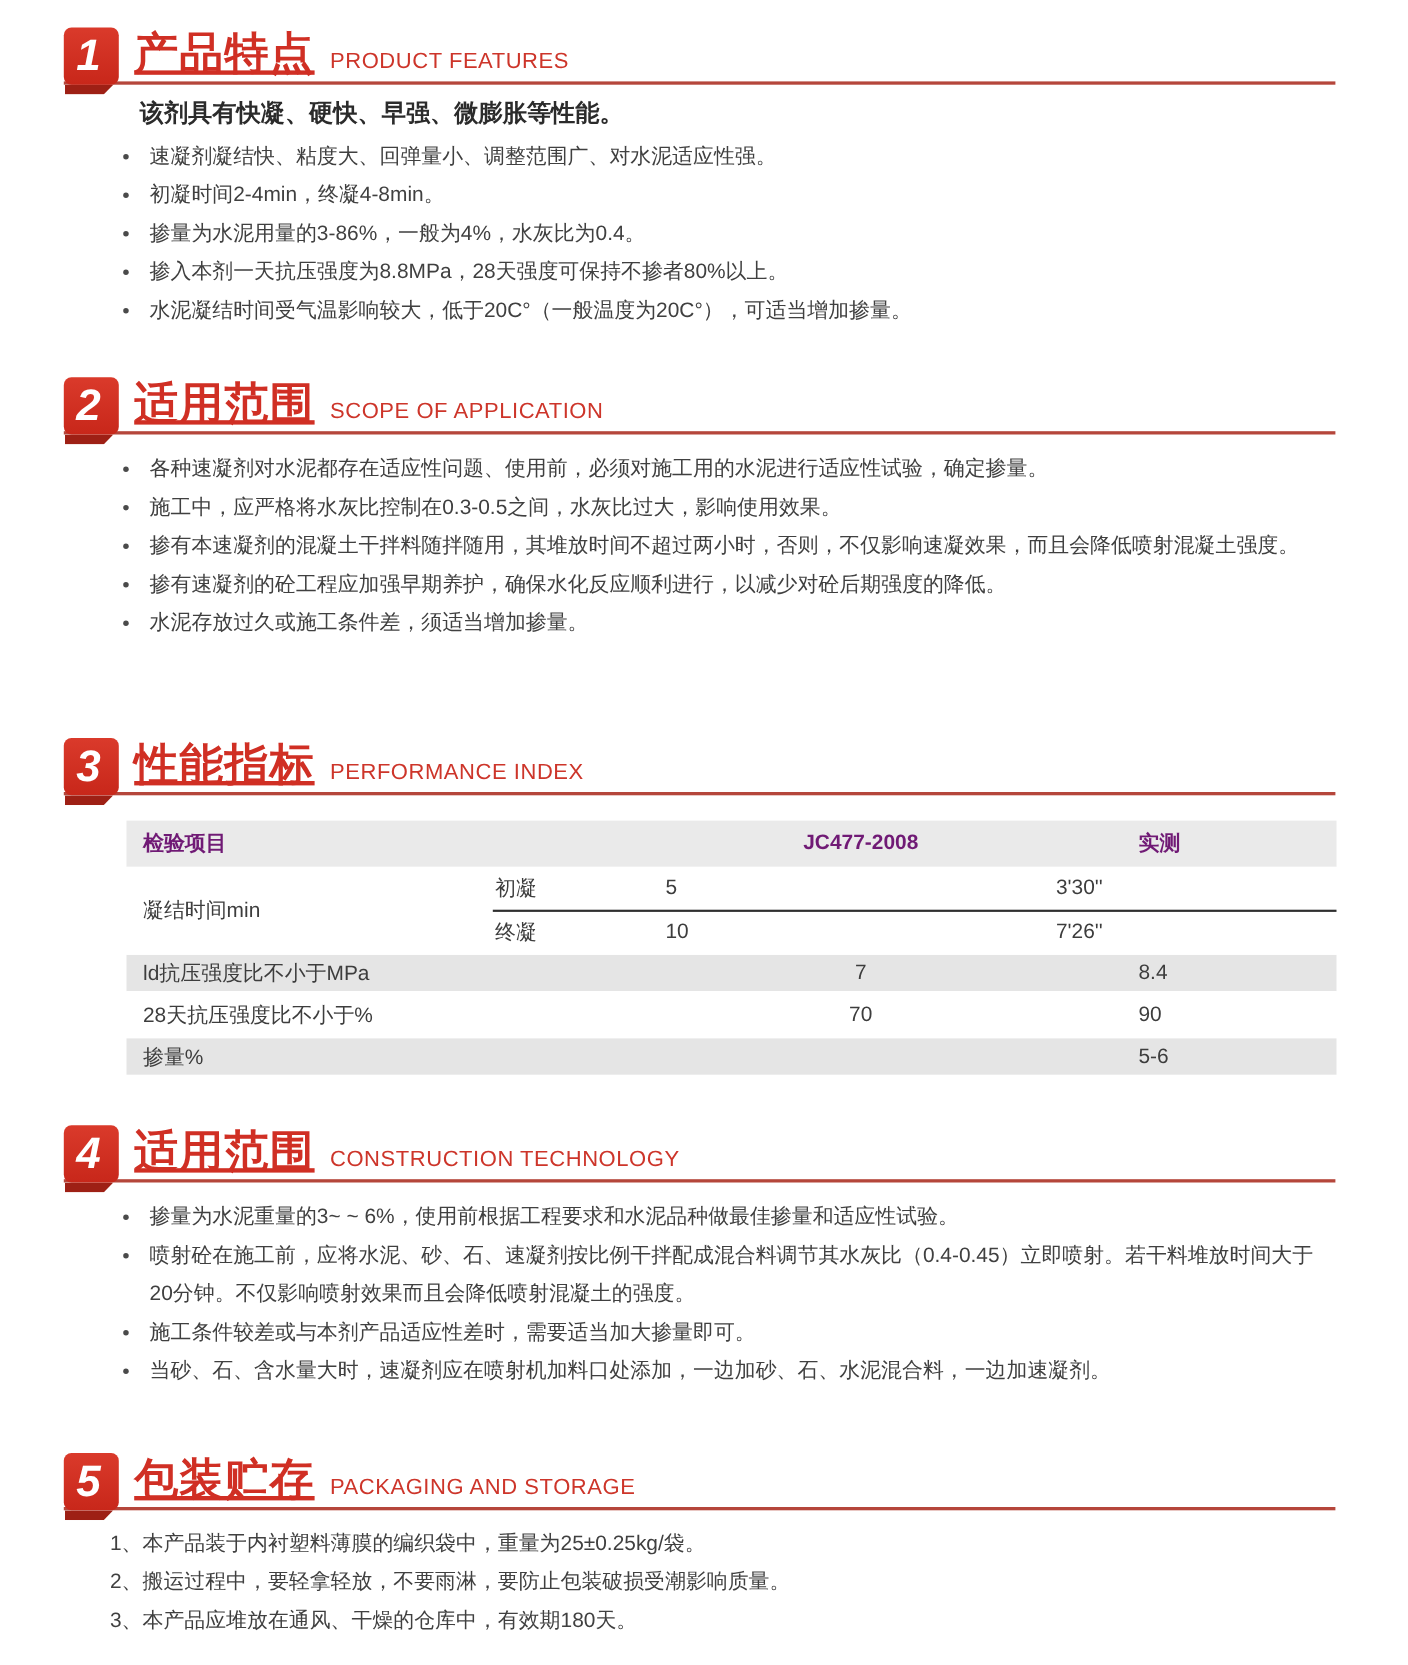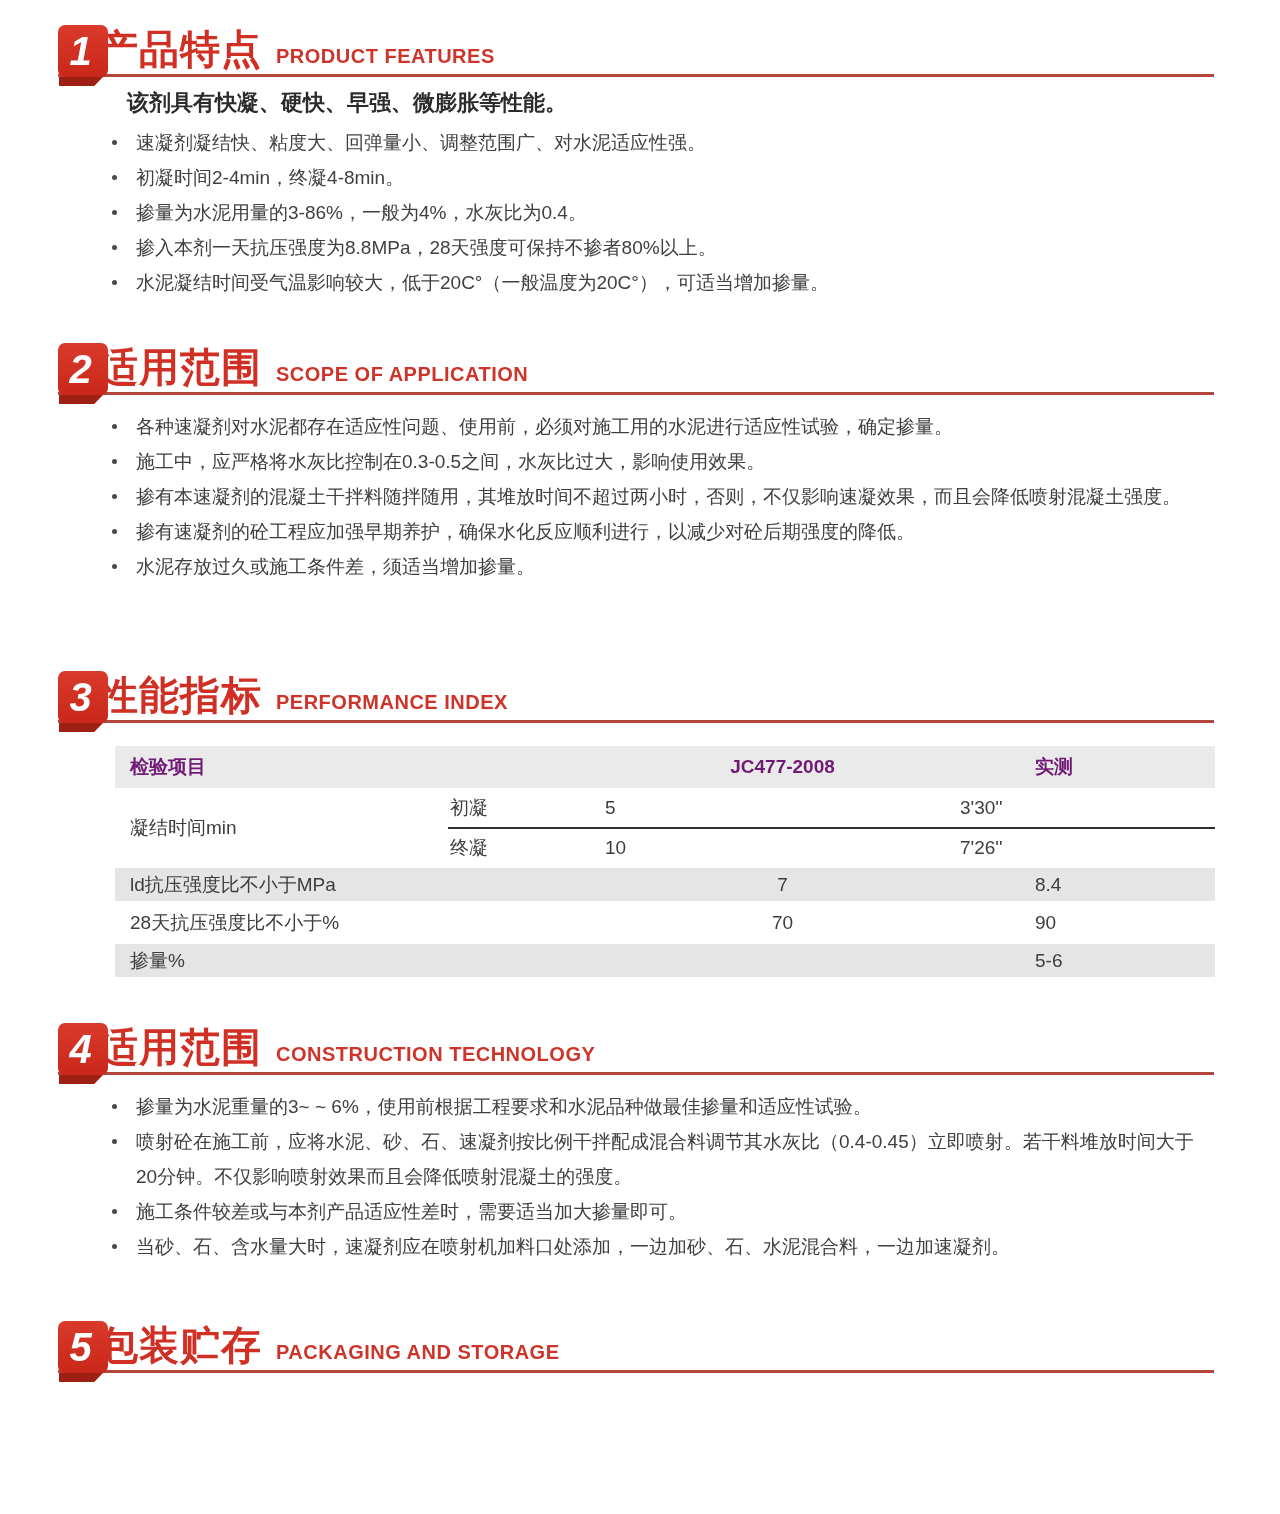--- a/index.html
+++ b/index.html
@@ -20,25 +20,25 @@
     background:linear-gradient(180deg,#da3a2b 0%,#c8271a 100%);
     border-radius:7px; color:#ffffff; font-style:italic; font-weight:bold;
     font-size:40px; display:flex; align-items:center; justify-content:center;
     padding-right:5px; z-index:2;
   }
   .badge::after {
     content:''; position:absolute; left:1px; top:100%; width:44px; height:9px;
     background:#9e2015; clip-path:polygon(0 0,100% 0,80% 100%,0 100%);
   }
   .title-zh {
-    margin-left:40px; font-size:40px; font-weight:700; color:#d02f24;
-    letter-spacing:1px; line-height:50px; white-space:nowrap;
+    margin-left:64px; font-size:40px; font-weight:700; color:#d02f24;
+    letter-spacing:1px; line-height:50px; white-space:nowrap;text-decoration:underline;
   }
   .title-en {
-    margin-left:14px; font-size:20px; font-weight:700; color:#cd352a;
+    margin-left:14px; font-size:20px; font-weight:400; color:#cd352a;
     letter-spacing:0.5px; white-space:nowrap;
   }
   .intro {
     margin:11px 0 0 69px; font-size:22px; font-weight:700; color:#2b2b2b;
     line-height:30px;
   }
   ul.bullets { list-style:none; margin:7px 0 0 54px; width:1102px; }
   ul.bullets li {
     position:relative; padding-left:24px; font-size:19px; line-height:35px;
     color:#404040;
@@ -174,13 +174,18 @@
 </div>
 
 <div class="section" style="top:1320px;">
   <div class="sec-head">
     <div class="badge">
         <span>5</span>
       </div>
     <span class="title-zh">包装贮存</span>
     <span class="title-en">PACKAGING AND STORAGE</span>
   </div>
+  <div class="numlist">
+    <div>1、本产品装于内衬塑料薄膜的编织袋中，重量为25±0.25kg/袋。</div>
+    <div>2、搬运过程中，要轻拿轻放，不要雨淋，要防止包装破损受潮影响质量。</div>
+    <div>3、本产品应堆放在通风、干燥的仓库中，有效期180天。</div>
+  </div>
 </div>
 
 </body></html>

